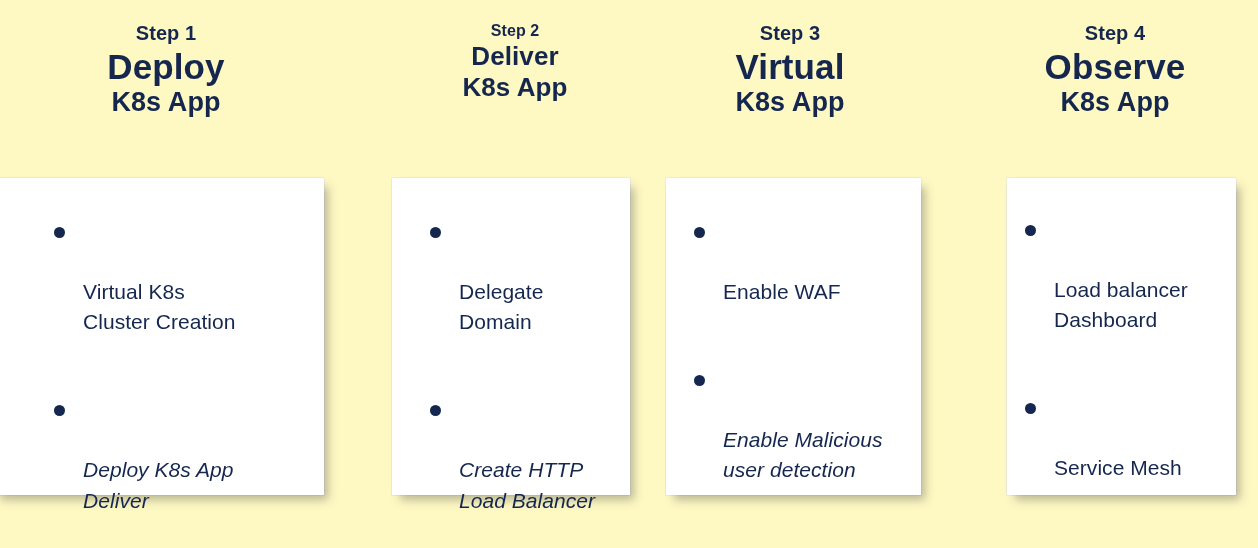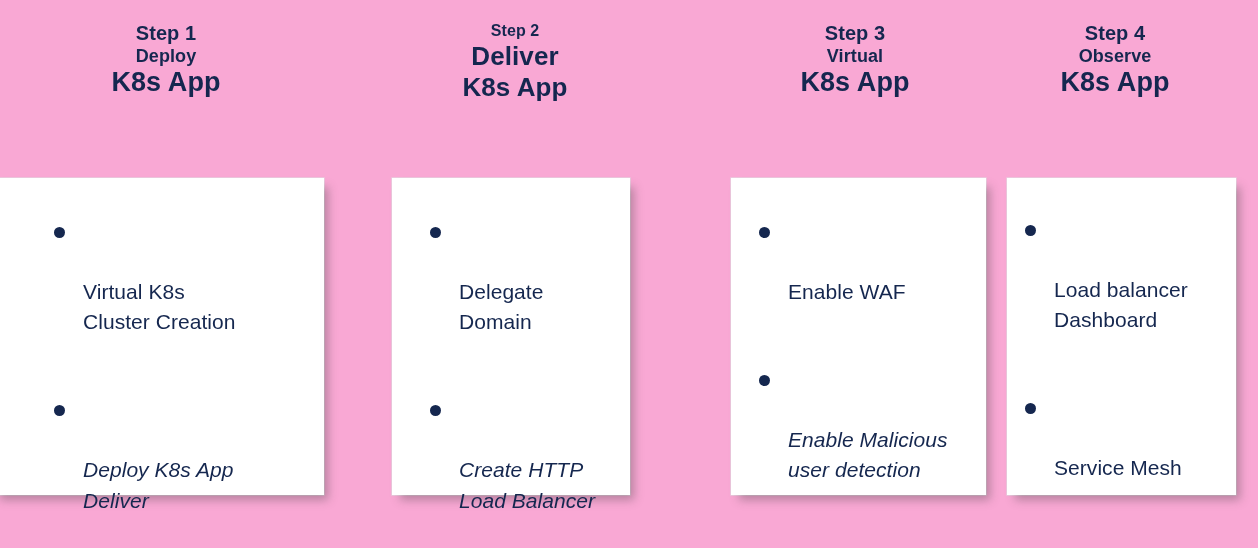--- a/index.html
+++ b/index.html
@@ -13,21 +13,21 @@
     height: 548px;
     overflow: hidden;
     font-family: "Liberation Sans", sans-serif;
     -webkit-font-smoothing: antialiased;
   }
 
   .board {
     position: relative;
     width: 1258px;
     height: 548px;
-    background: #f9a8d4;
+    background: #fef9c3;
   }
 
   
   .column {
     position: absolute;
     top: 0;
     height: 548px;
   }
 
   
@@ -42,21 +42,21 @@
     user-select: none;
   }
   .step-label {
     display: block;
     font-size: 20px;
     font-weight: bold;
     letter-spacing: .1px;
   }
   .step-action {
     display: block;
-    font-size: 18px;
+    font-size: 35px;
     font-weight: bold;
     letter-spacing: .1px;
   }
   .step-object {
     display: block;
     font-size: 27px;
     font-weight: bold;
     letter-spacing: .1px;
   }
   
@@ -147,21 +147,21 @@
         </li>
         <li class="bullet-item">
           <span class="bullet-dot"></span>
           <span class="bullet-text">Create HTTP
 Load Balancer</span>
         </li>
       </ul>
     </div>
   </div>
 
-  <div class="column" style="left:731px; width:248px;">
+  <div class="column" style="left:666px; width:248px;">
     <div class="heading" style="top:22px;">
       <span class="step-label">Step 3</span>
       <span class="step-action">Virtual</span>
       <span class="step-object">K8s App</span>
     </div>
     <div class="card" style="left:0px; top:178px; width:255px; height:317px;">
       <ul class="bullets" style="left:24px; top:38px; width:220px;">
         <li class="bullet-item">
           <span class="bullet-dot"></span>
           <span class="bullet-text">Enable WAF</span>

